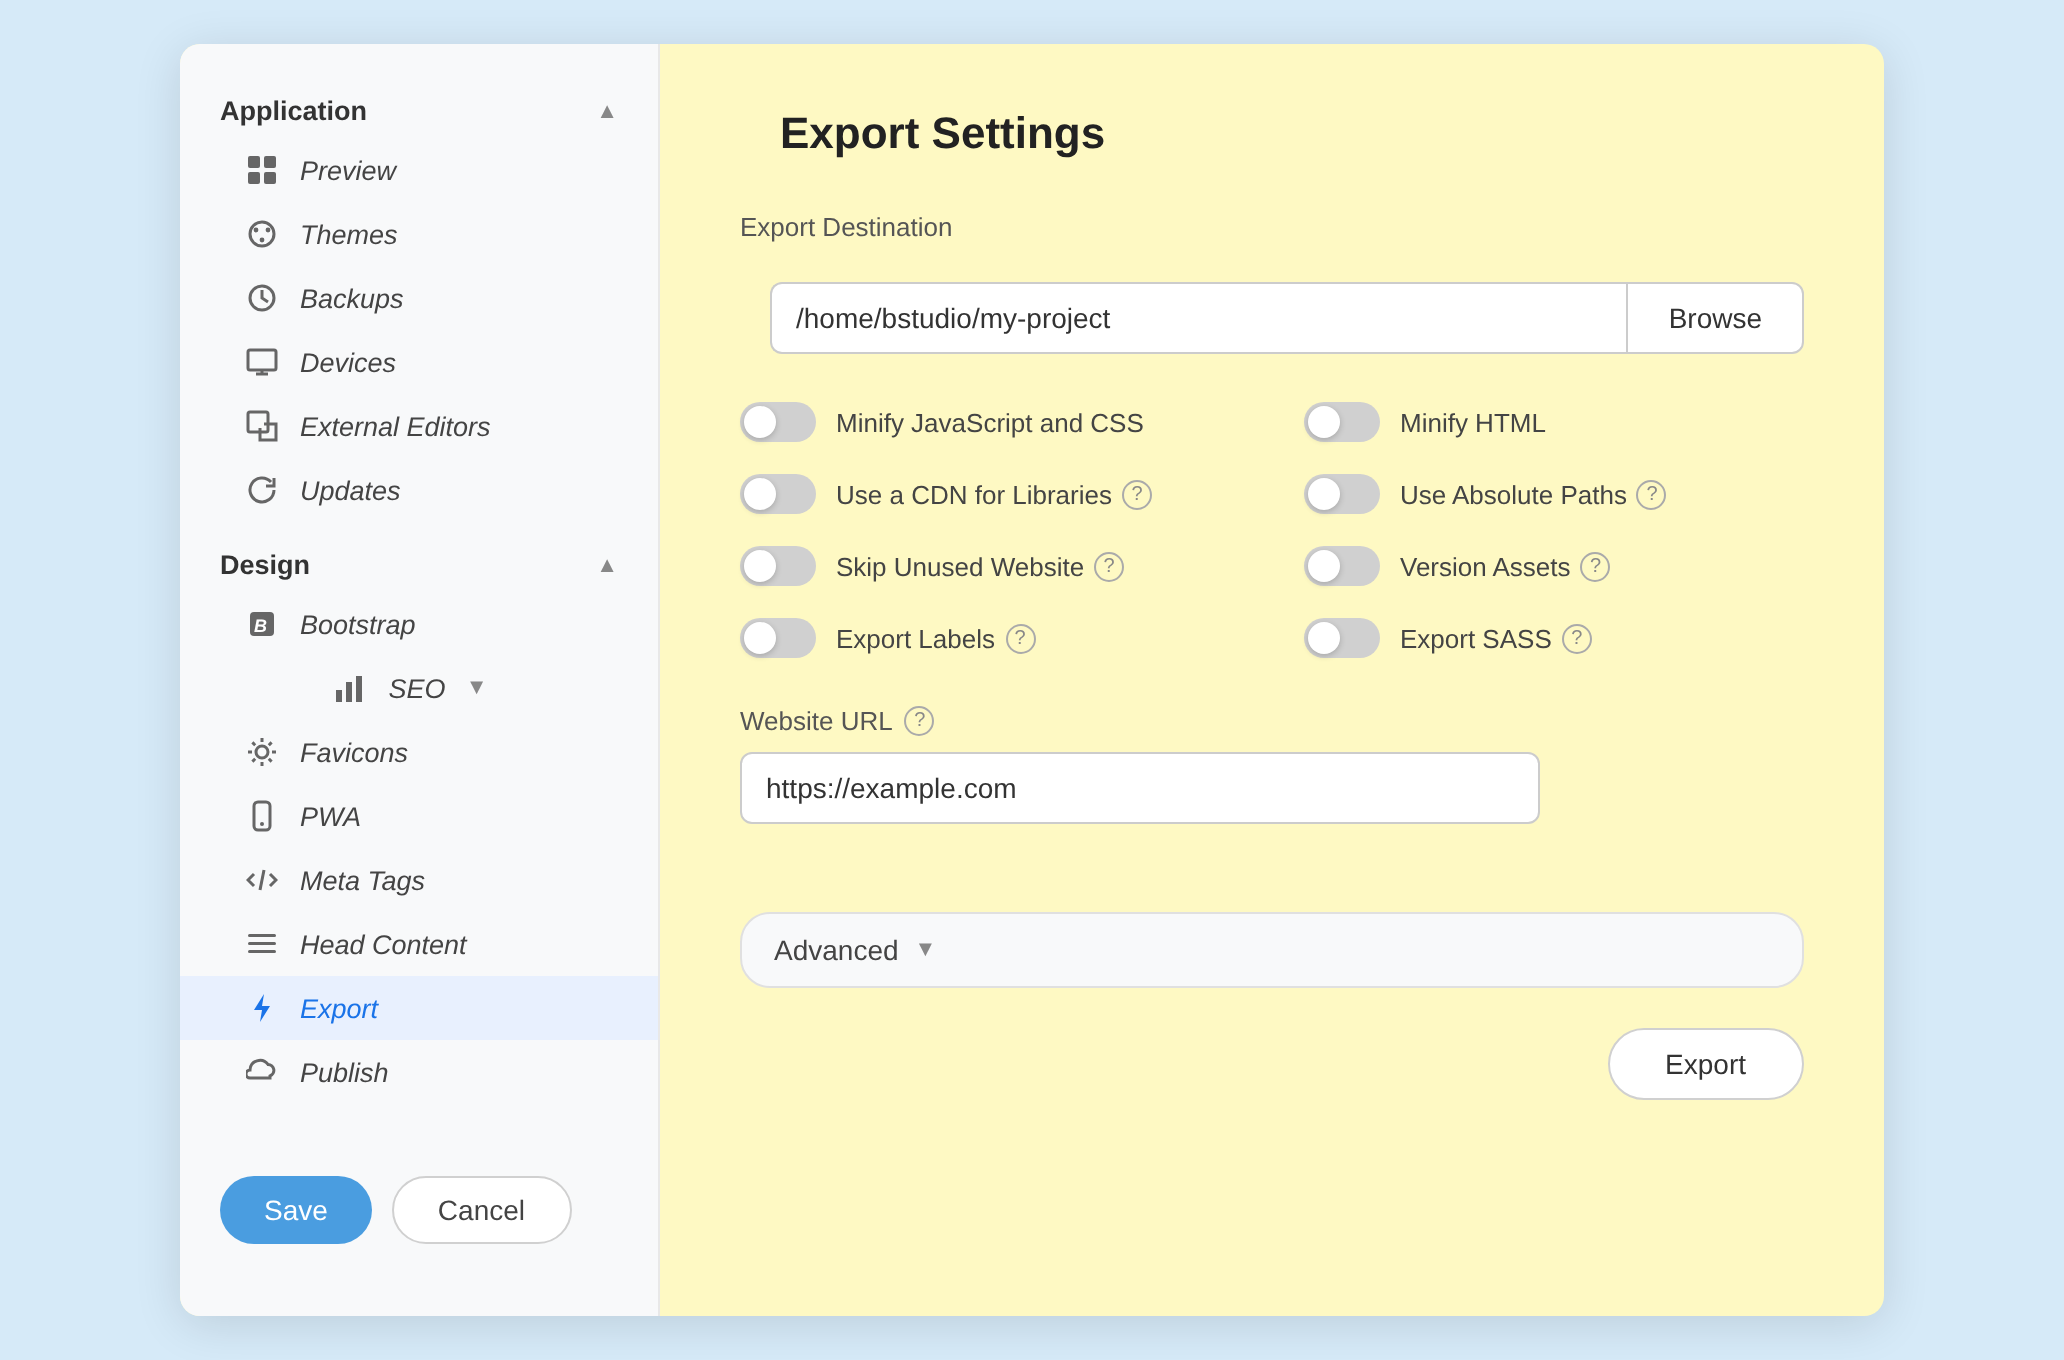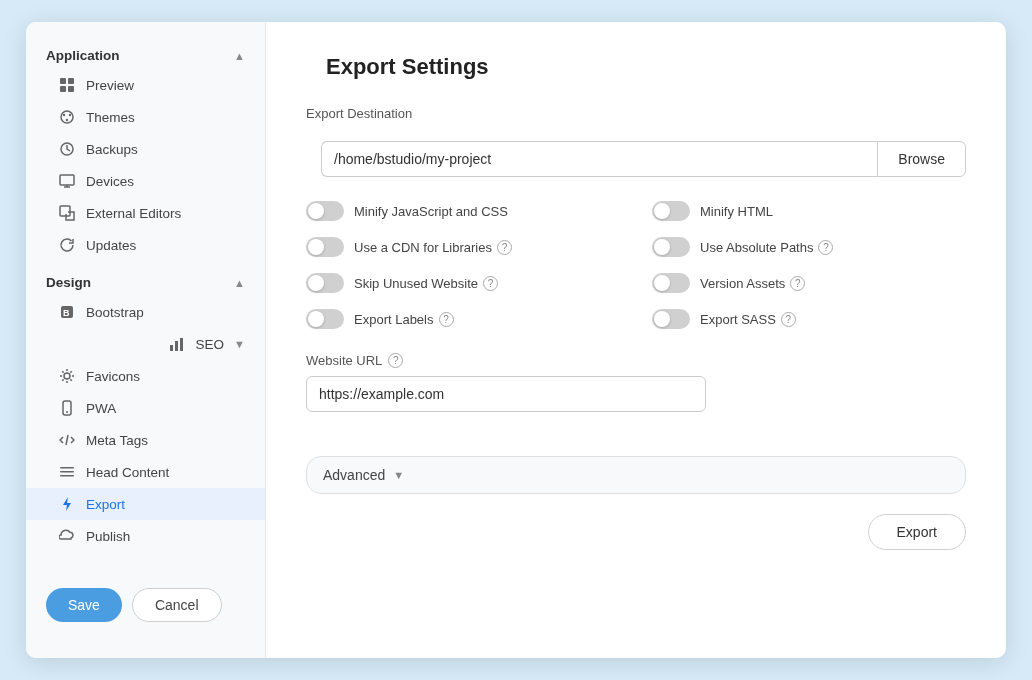--- a/index.html
+++ b/index.html
@@ -10,24 +10,24 @@
       color: #333;
       display: flex;
       justify-content: center;
       align-items: center;
       min-height: 100vh;
       width: 1032px;
       height: 680px;
       overflow: hidden;
     }
     .window {
-      background: #ffffff;
+      background: #fef9c3;
       border-radius: 10px;
       box-shadow: 0 4px 24px rgba(0,0,0,0.12);
-      width: 980px;
+      width: 852px;
       height: 636px;
       display: flex;
       overflow: hidden;
     }
     
     .sidebar {
       width: 240px;
       min-width: 240px;
       background: #f8f9fa;
       border-right: 1px solid #e8e8e8;
@@ -54,20 +54,21 @@
     .sidebar-item {
       display: flex;
       align-items: center;
       gap: 10px;
       padding: 7px 20px 7px 32px;
       cursor: pointer;
       color: #444;
       font-size: 13.5px;
       border-radius: 0;
       transition: background 0.15s;
+      font-style: italic;
     }
     .sidebar-item.active {
       background: #e8f0fe;
       color: #1a73e8;
       font-weight: 500;
     }
     .sidebar-item.active .icon { color: #1a73e8; }
     .icon {
       width: 18px;
       height: 18px;
@@ -341,21 +342,21 @@
     </div>
     <div class="sidebar-item">
       <span class="icon">
         <svg viewBox="0 0 16 16" fill="currentColor">
             <rect x="2" y="2" width="12" height="12" rx="2"></rect>
             <text x="4" y="12" font-size="9" fill="white" font-weight="bold">B</text>
           </svg>
       </span>
       <span>Bootstrap</span>
     </div>
-    <div class="sidebar-item" style="justify-content: flex-end; padding-left: 11px;">
+    <div class="sidebar-item" style="justify-content: center; padding-left: 11px;">
       <div style="display:flex;align-items:center;gap:10px;">
         <span class="icon">
           <svg viewBox="0 0 16 16" fill="currentColor">
               <rect x="1" y="9" width="3" height="6"></rect>
               <rect x="6" y="5" width="3" height="10"></rect>
               <rect x="11" y="2" width="3" height="13"></rect>
             </svg>
         </span>
         <span>SEO</span>
       </div>

